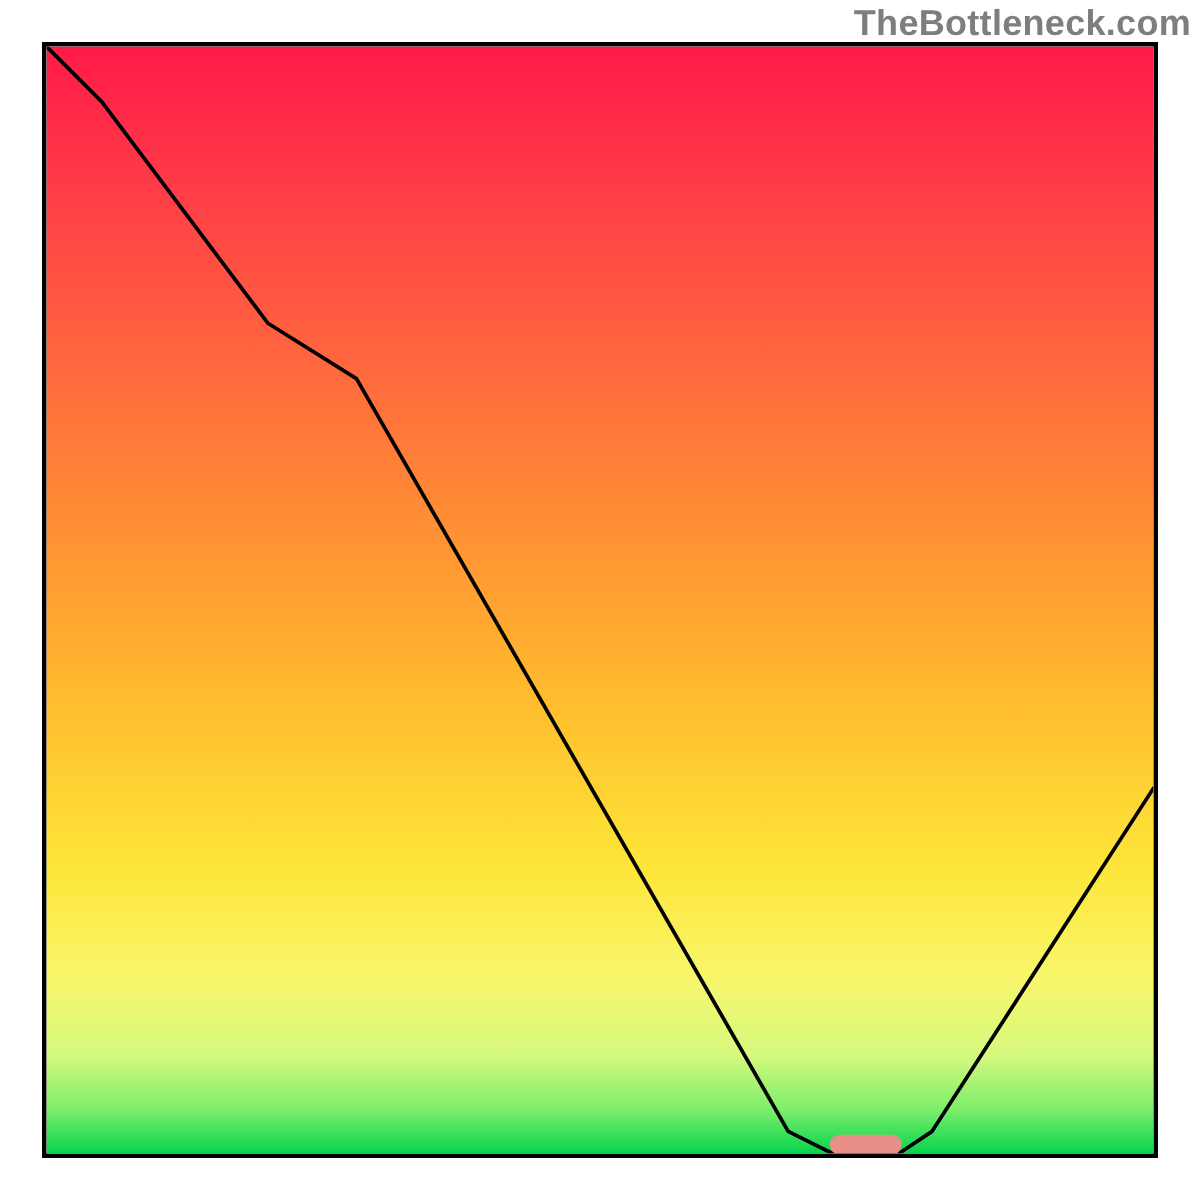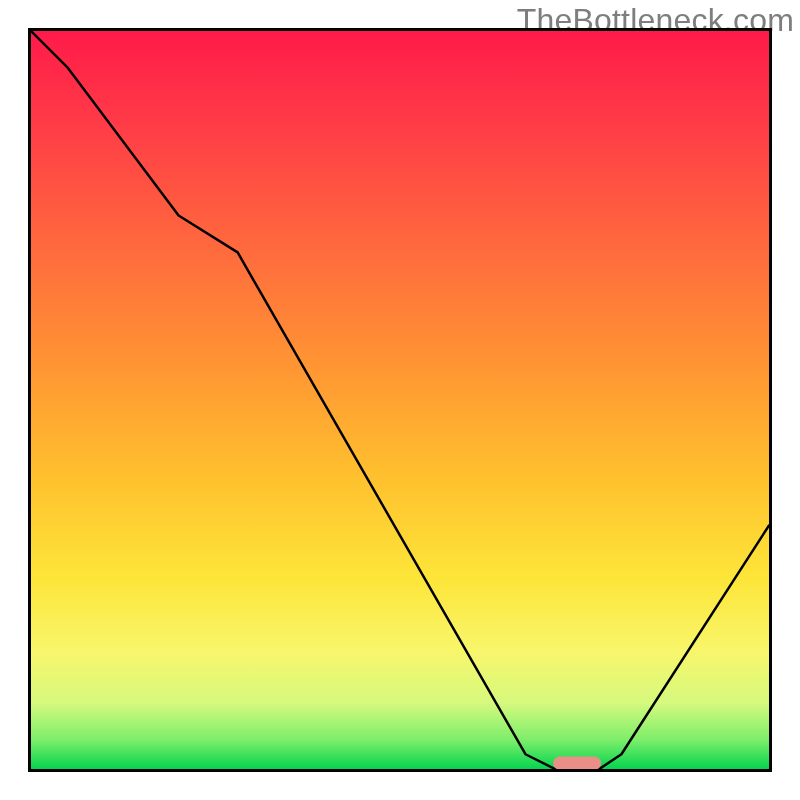--- a/index.html
+++ b/index.html
@@ -13,22 +13,22 @@
   .stage {
     position: relative;
     width: 800px;
     height: 800px;
   }
   .watermark {
     position: absolute;
     top: 2px;
     right: 6px;
     font-family: Arial, Helvetica, sans-serif;
-    font-size: 32px;
-    font-weight: 400;
+    font-size: 24px;
+    font-weight: 700;
     color: #7e7e7e;
     letter-spacing: 0.2px;
     user-select: none;
     margin-left: 16px;
   }
   
   .plot-area {
     position: absolute;
     left: 28px;
     top: 28px;

